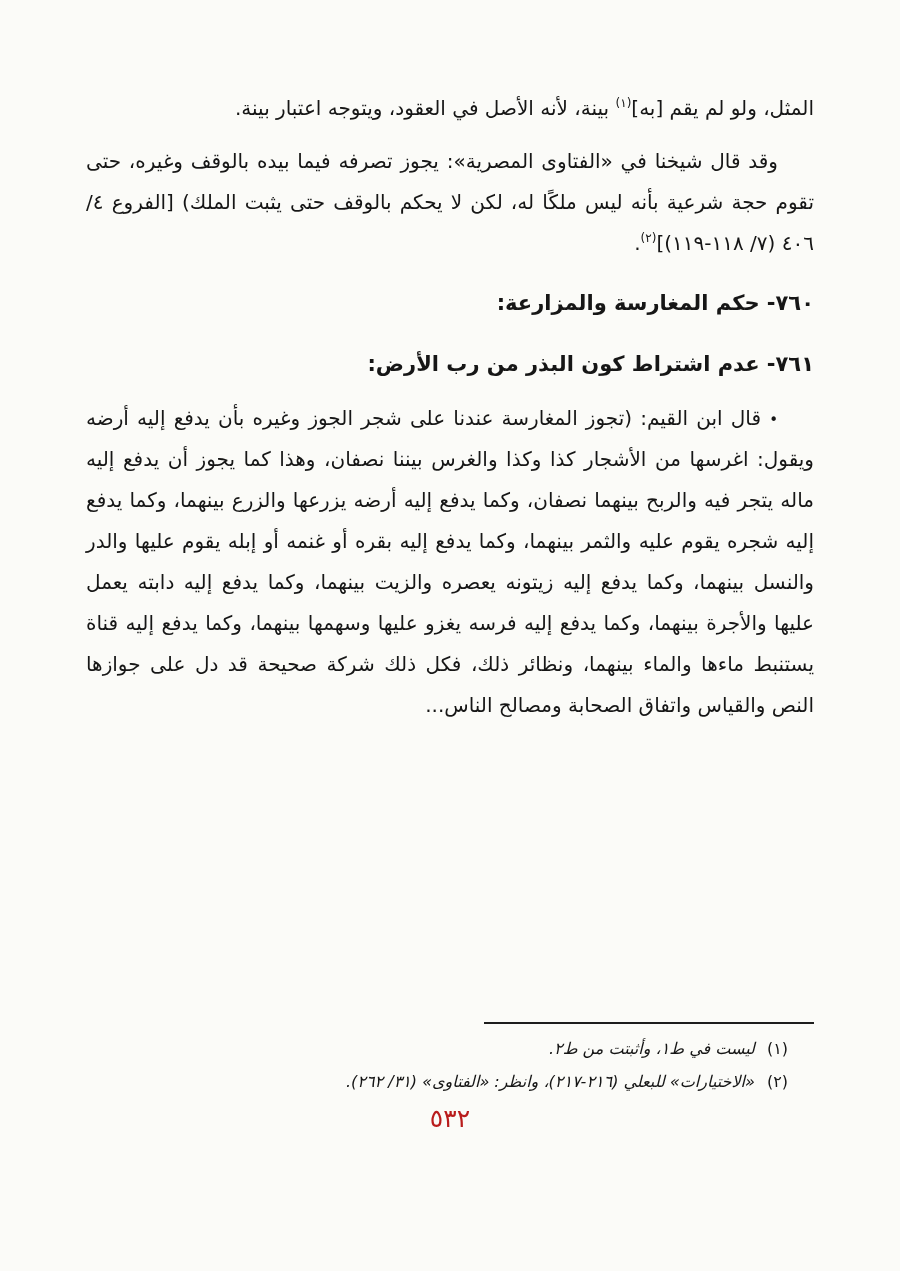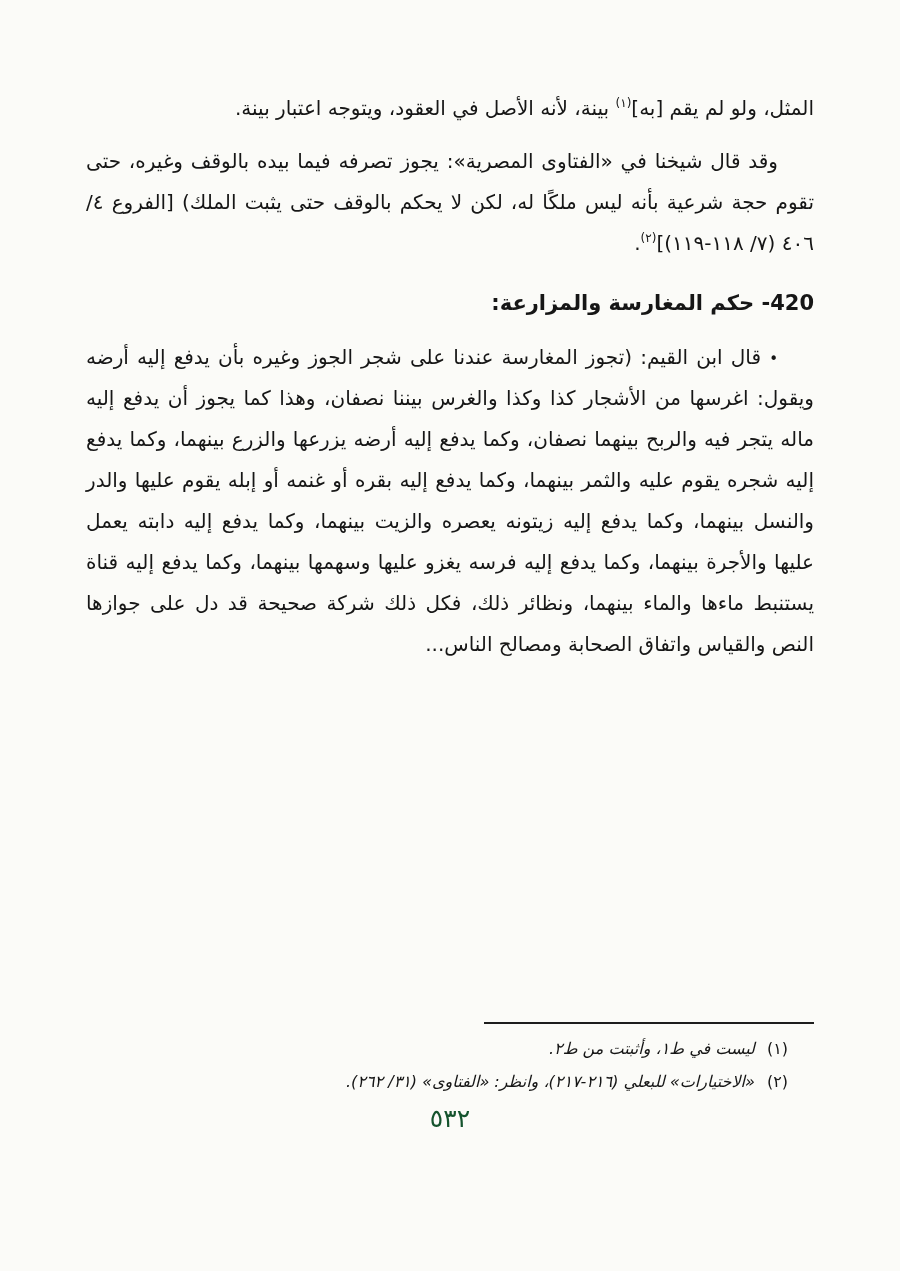--- a/index.html
+++ b/index.html
@@ -62,36 +62,37 @@
   }
   .fn-marker { flex: 0 0 auto; }
   .fn-text { flex: 1 1 auto; font-style: italic; }
   .page-number {
     position: absolute;
     top: 1104px;
     left: 0;
     right: 0;
     text-align: center;
     font-size: 25px;
-    color: #14532d;
+    color: #b91c1c;
   }
 </style>
 </head>
 <body>
 
 <div class="page">
 
   <main class="text-block" dir="rtl">
 
     <p class="para"><span>المثل، ولو لم يقم [به]</span><sup class="fn-ref">(١)</sup><span> بينة، لأنه الأصل في العقود، ويتوجه اعتبار بينة.</span></p>
 
     <p class="para indented"><strong>وقد قال شيخنا في «الفتاوى المصرية»:</strong><span> يجوز تصرفه فيما بيده بالوقف وغيره، حتى تقوم حجة شرعية بأنه ليس ملكًا له، لكن لا يحكم بالوقف حتى يثبت الملك) [الفروع ٤/ ٤٠٦ (٧/ ١١٨-١١٩)]</span><sup class="fn-ref">(٢)</sup><span>.</span></p>
 
-    <h2 class="heading">420- حكم المغارسة والمزارعة:</h2>
+    <h2 class="heading">٧٦٠- حكم المغارسة والمزارعة:</h2>
 
+    <h2 class="heading">٧٦١- عدم اشتراط كون البذر من رب الأرض:</h2>
 
     <p class="para indented"><span class="bullet">•</span> <strong>قال ابن القيم:</strong><span> (تجوز المغارسة عندنا على شجر الجوز وغيره بأن يدفع إليه أرضه ويقول: اغرسها من الأشجار كذا وكذا والغرس بيننا نصفان، وهذا كما يجوز أن يدفع إليه ماله يتجر فيه والربح بينهما نصفان، وكما يدفع إليه أرضه يزرعها والزرع بينهما، وكما يدفع إليه شجره يقوم عليه والثمر بينهما، وكما يدفع إليه بقره أو غنمه أو إبله يقوم عليها والدر والنسل بينهما، وكما يدفع إليه زيتونه يعصره والزيت بينهما، وكما يدفع إليه دابته يعمل عليها والأجرة بينهما، وكما يدفع إليه فرسه يغزو عليها وسهمها بينهما، وكما يدفع إليه قناة يستنبط ماءها والماء بينهما، ونظائر ذلك، فكل ذلك شركة صحيحة قد دل على جوازها النص والقياس واتفاق الصحابة ومصالح الناس...</span></p>
 
 
   </main>
 
   <footer class="footnotes">
     <div class="fn-rule"></div>
     <div class="footnote">
       <span class="fn-marker">(١)</span>

